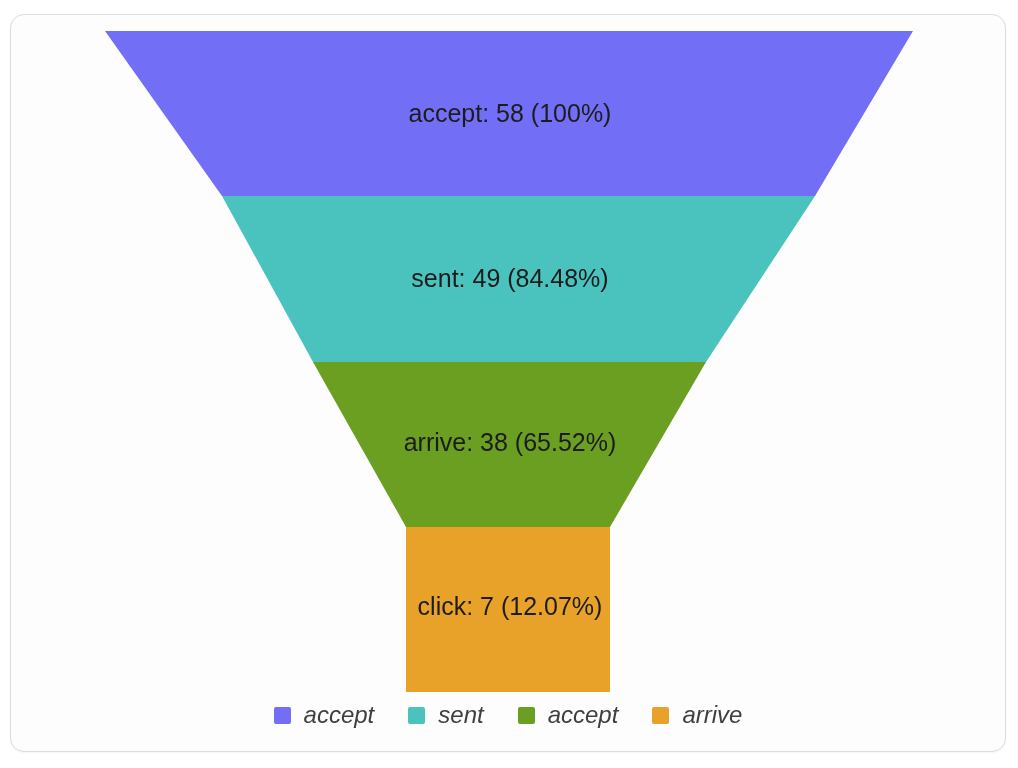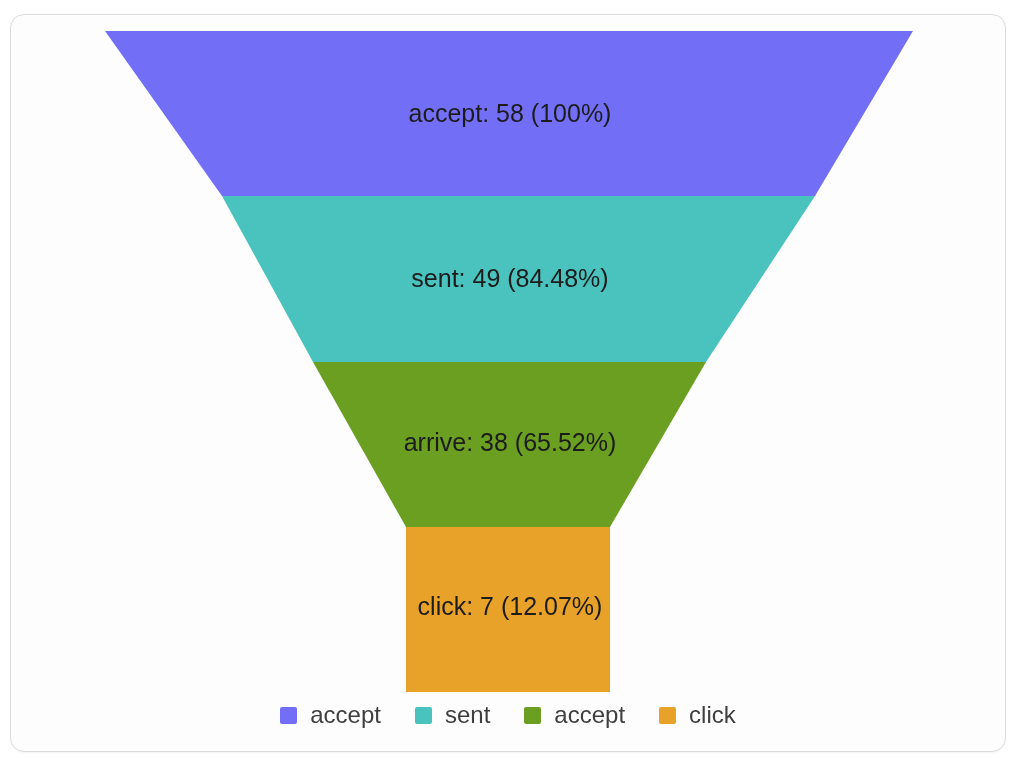--- a/index.html
+++ b/index.html
@@ -62,20 +62,21 @@
     align-items: center;
     justify-content: center;
     gap: 0px;
   }
 
   .legend-item {
     display: flex;
     flex-direction: row;
     align-items: center;
     margin: 0 17px;
+    font-style: italic;
   }
 
   .legend-swatch {
     width: 17px;
     height: 17px;
     border-radius: 2px;
     display: inline-block;
     flex: 0 0 auto;
   }
 
@@ -118,19 +119,19 @@
         <div class="legend-item">
           <span class="legend-swatch" style="background: rgb(74, 195, 190);"></span>
           <span class="legend-label">sent</span>
         </div>
         <div class="legend-item">
           <span class="legend-swatch" style="background: rgb(106, 159, 33);"></span>
           <span class="legend-label">accept</span>
         </div>
         <div class="legend-item">
           <span class="legend-swatch" style="background: rgb(233, 162, 41);"></span>
-          <span class="legend-label">click</span>
+          <span class="legend-label">arrive</span>
         </div>
       </div>
 
   </div>
 
 </div>
 
 </body></html>

